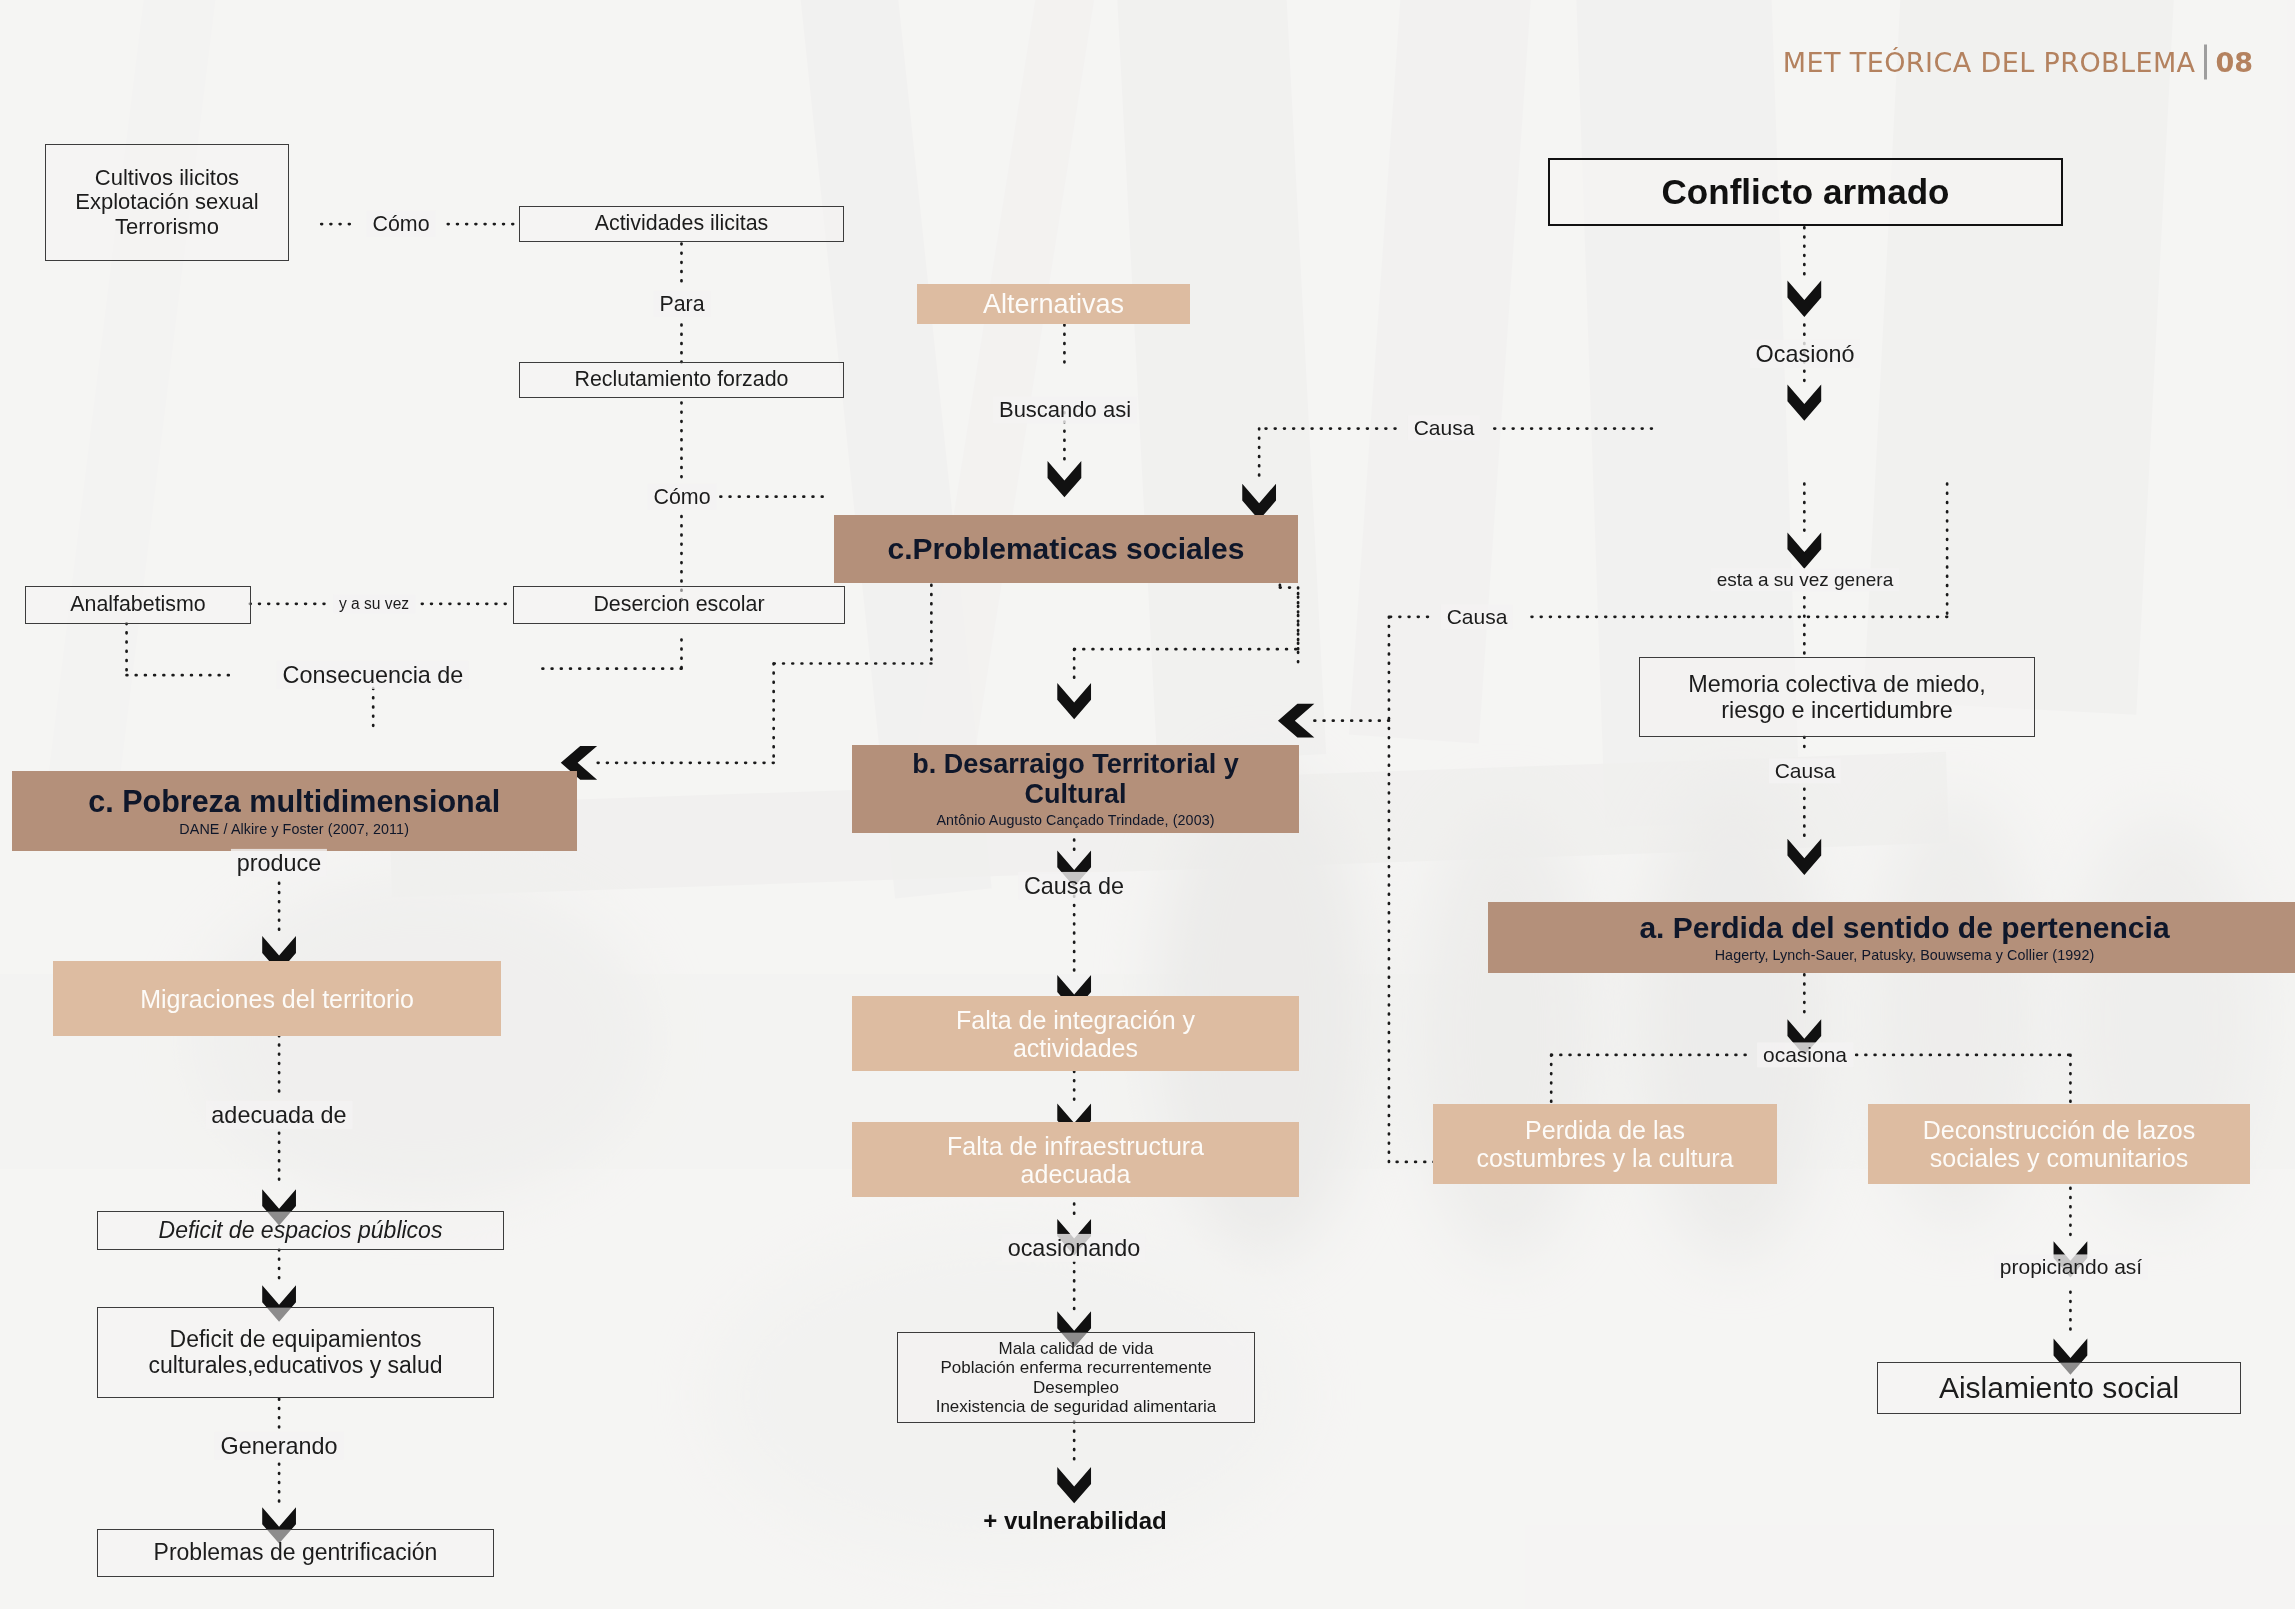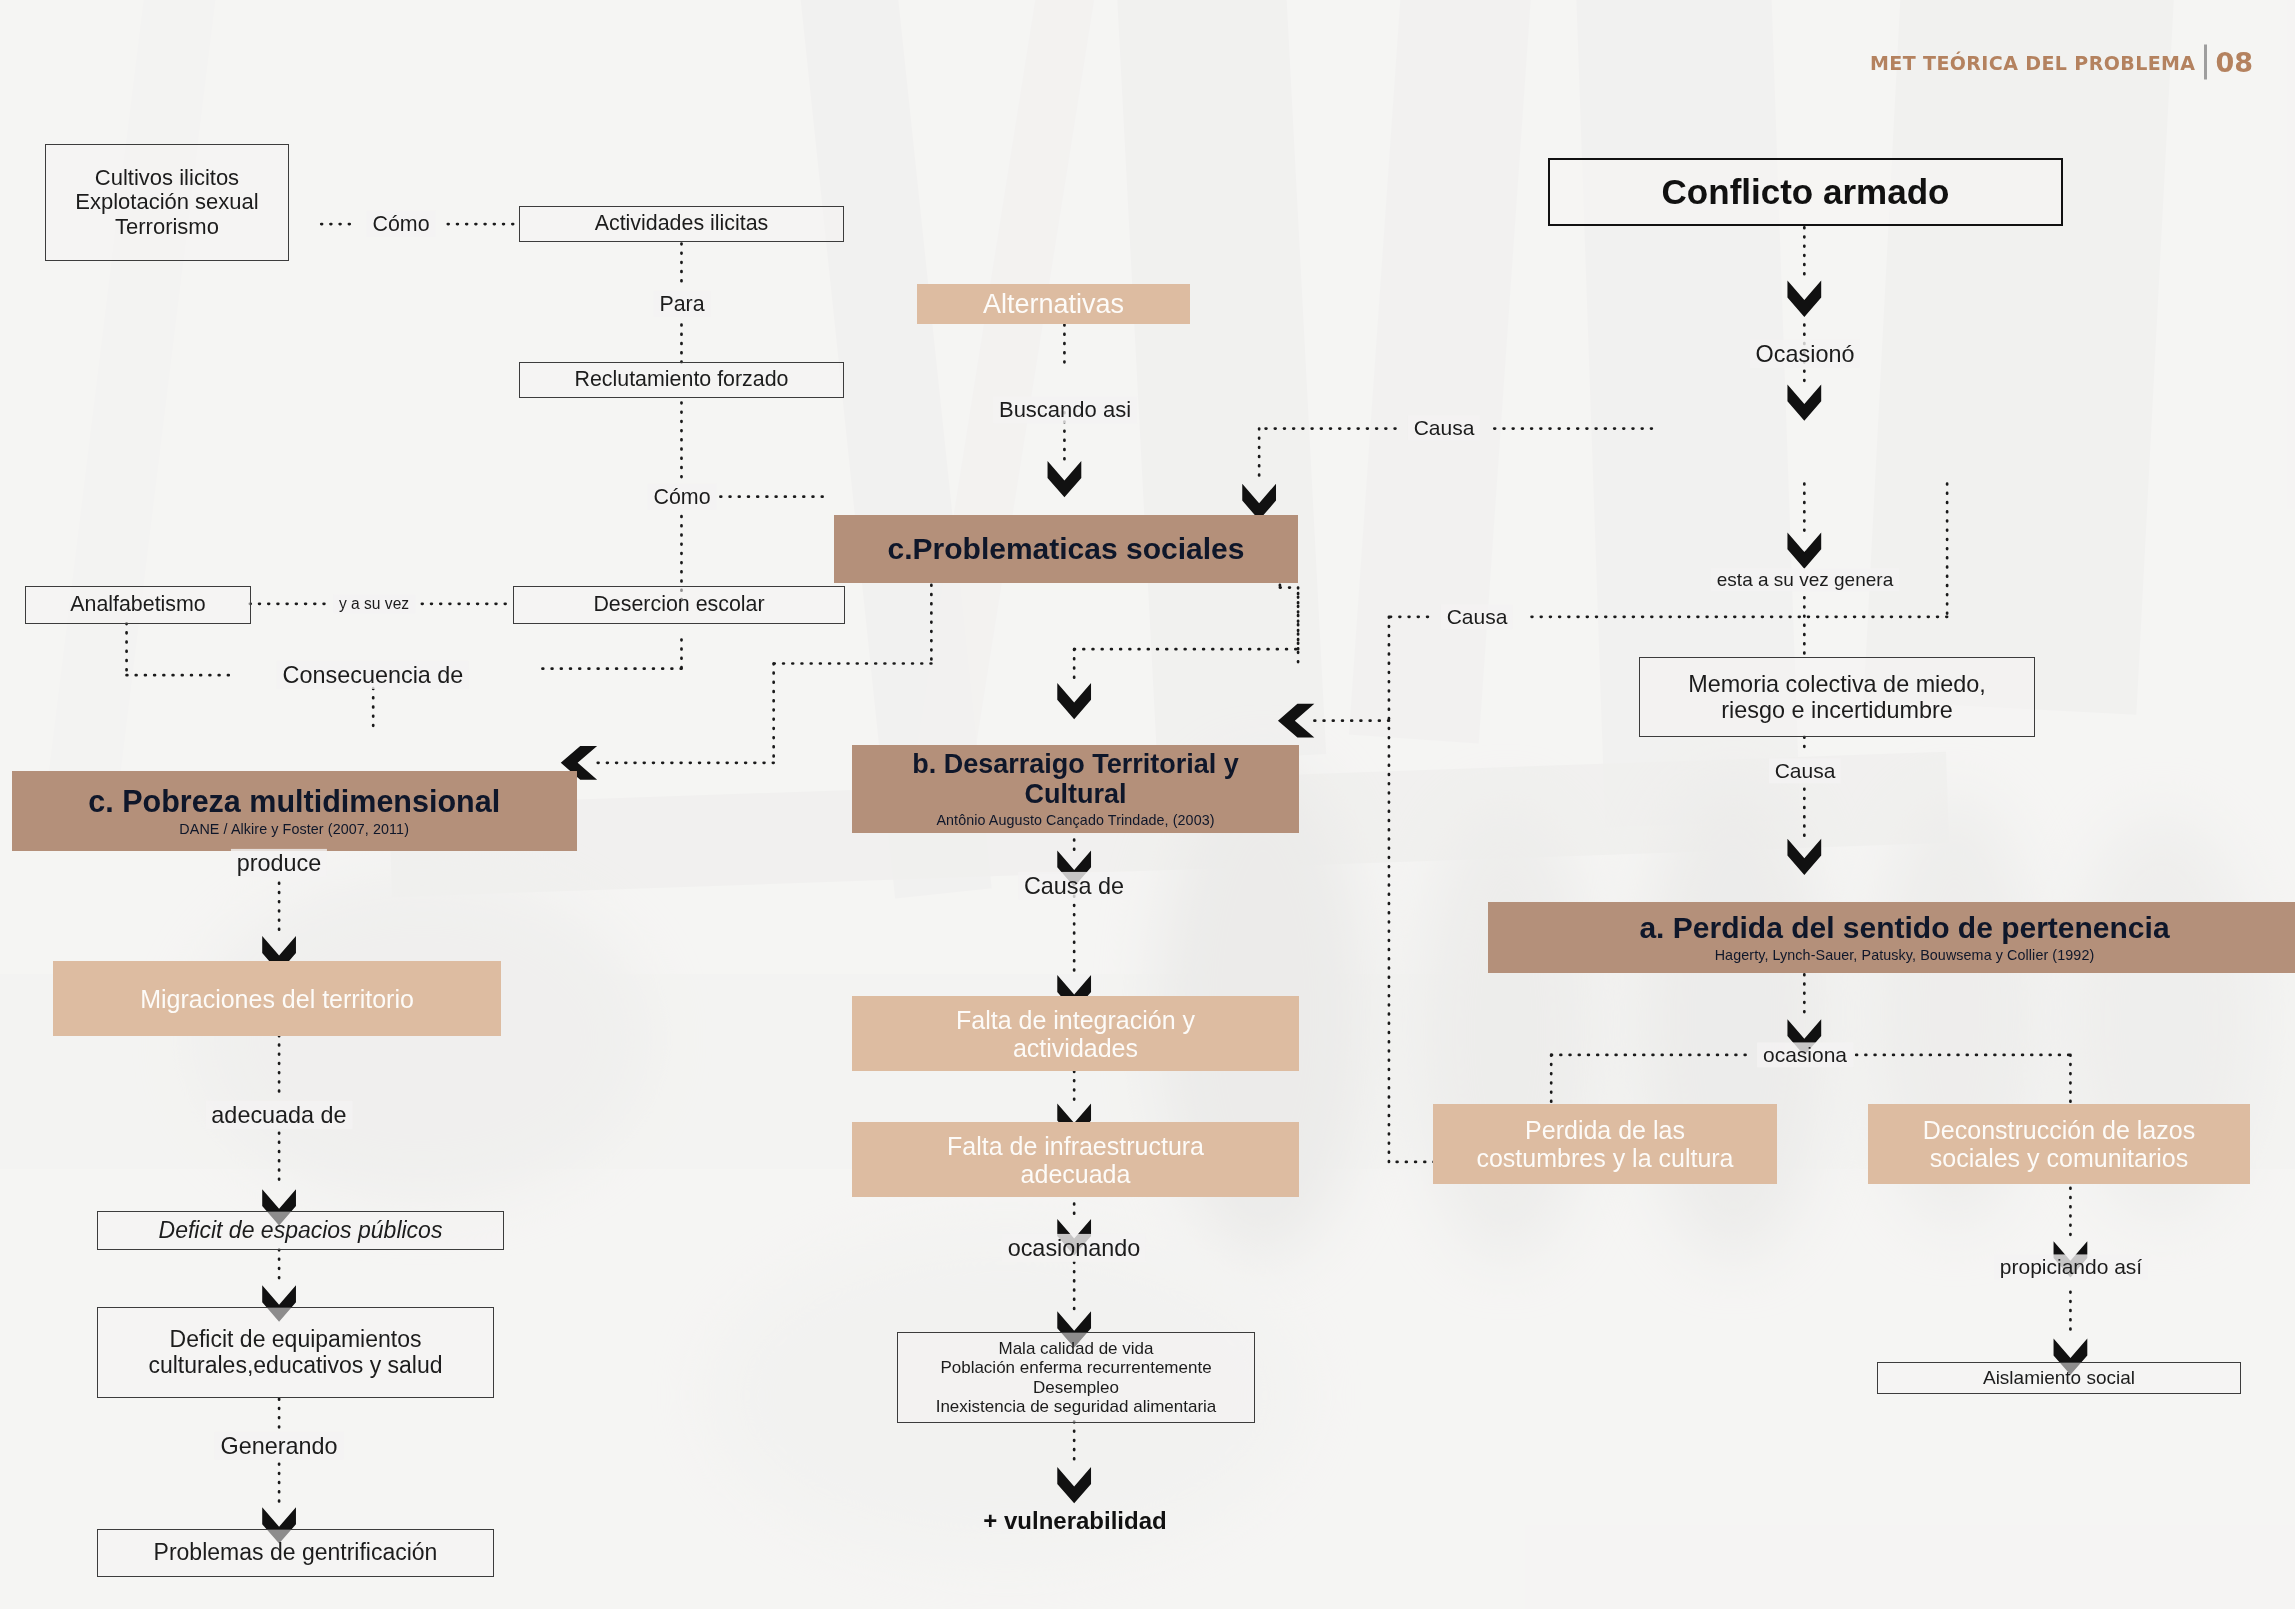--- a/index.html
+++ b/index.html
@@ -38,21 +38,21 @@
   .ml{white-space:pre-line;}
 
   
   .elabel{position:absolute;color:#1c1c1c;font-weight:400;
           background:rgba(244,243,242,.80);padding:0.6px 5.8px;white-space:nowrap;
           transform:translate(-50%,-50%);}
 
   
   #hdr{position:absolute;right:42px;top:62px;display:flex;align-items:center;
        transform:translateY(-50%);}
-  #hdr .t{color:#b4825f;font-weight:700;font-size:19px;letter-spacing:0.4px;
+  #hdr .t{color:#b4825f;font-weight:400;font-size:27px;letter-spacing:0.4px;
           font-family:"DejaVu Sans", sans-serif;margin-left:36px;}
   #hdr .bar{width:3.2px;height:35px;background:#9e9e9e;margin:0 8.4px;}
   #hdr .num{color:#b4825f;font-weight:700;font-size:27px;
             font-family:"DejaVu Sans", sans-serif;}
 </style>
 </head>
 <body>
 
 <div id="page">
 
@@ -247,21 +247,21 @@
     <div>a. Perdida del sentido de pertenencia</div>
     <div class="sub">Hagerty, Lynch-Sauer, Patusky, Bouwsema y Collier (1992)</div>
   </div>
 
   <div class="node n-tan ml" style="left:1433px;top:1104px;width:344px;height:80px;font-size:25px;">Perdida de las
 costumbres y la cultura</div>
 
   <div class="node n-tan ml" style="left:1868px;top:1104px;width:382px;height:80px;font-size:25px;">Deconstrucción de lazos
 sociales y comunitarios</div>
 
-  <div class="node n-outline" style="left:1877px;top:1362px;width:364px;height:32px;font-size:19px;">Aislamiento social</div>
+  <div class="node n-outline" style="left:1877px;top:1362px;width:364px;height:52px;font-size:30px;">Aislamiento social</div>
 
   <div class="node n-brown ml" style="left:852px;top:701px;width:447px;height:88px;font-size:27px;">
     <div class="ml">b. Desarraigo Territorial y
 Cultural</div>
     <div class="sub">Antônio Augusto Cançado Trindade, (2003)</div>
   </div>
 
   <div class="node n-tan ml" style="left:852px;top:996px;width:447px;height:75px;font-size:25px;">Falta de integración y
 actividades</div>
 

